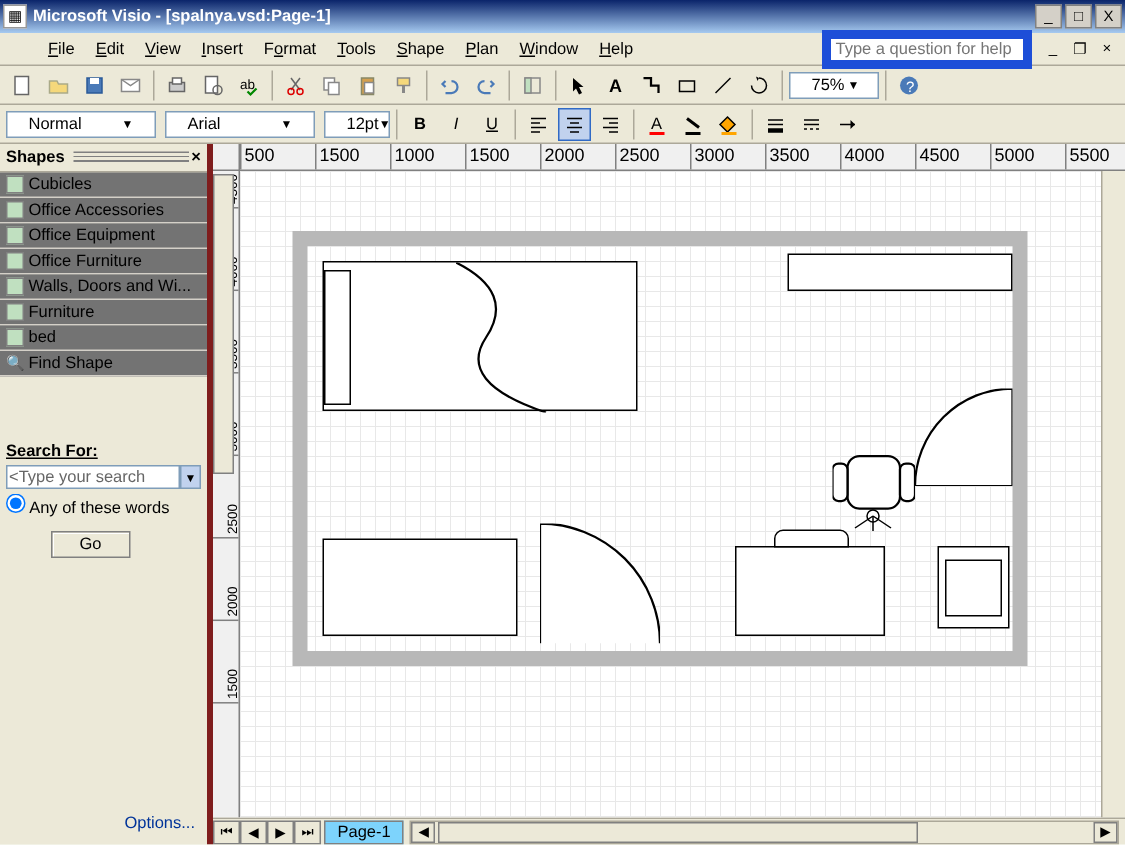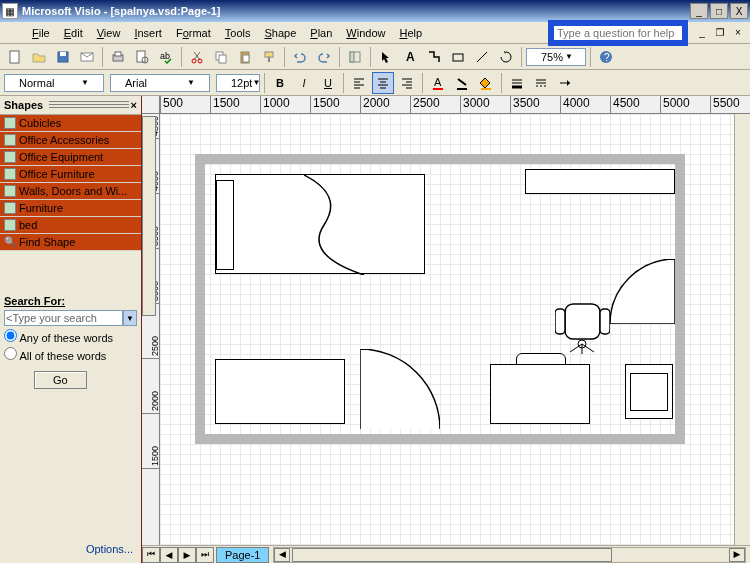--- a/index.html
+++ b/index.html
@@ -17,25 +17,25 @@
 .helpbox input { width: 140px; font-size: 11px; border: 6px solid #1d4ed8; padding: 1px 3px; color: #999; }
 .docbtns { display: flex; gap: 2px; margin-left: 4px; }
 .docbtns div { width: 16px; height: 14px; display: flex; align-items: center; justify-content: center; cursor: pointer; font-size: 10px; }
 .toolbar { background: #ece9d8; height: 26px; display: flex; align-items: center; padding: 0 4px; gap: 2px; border-bottom: 1px solid #aca899; }
 .tb-btn { width: 22px; height: 22px; display: flex; align-items: center; justify-content: center; cursor: pointer; border: 1px solid transparent; }
 .tb-sep { width: 1px; height: 20px; background: #aca899; margin: 0 2px; }
 .tb-combo { border: 1px solid #7f9db9; background: #fff; height: 18px; font-size: 11px; padding: 1px 14px; display: inline-flex; align-items: center; }
 .tb-combo .dd { margin-left: 2px; font-size: 8px; }
 svg { display: block; }
 .workarea { display: flex; height: 467px; }
-.shapes-pane { width: 142px; background: #ece9d8; border-right: 1px solid #7f1d1d; display: flex; flex-direction: column; }
+.shapes-pane { width: 142px; background: #ece9d8; border-right: 4px solid #7f1d1d; display: flex; flex-direction: column; }
 .shapes-header { display: flex; align-items: center; font-weight: bold; padding: 3px 4px; border-bottom: 1px solid #aca899; }
 .shapes-header .close { margin-left: 2px; cursor: pointer; }
 .shapes-header .lines { margin-left: 6px; flex: 1; height: 8px; background: repeating-linear-gradient(#808080, #808080 1px, transparent 1px, transparent 3px); }
-.stencil { padding: 2px 4px; border-bottom: 1px solid #d4d0c8; cursor: pointer; display: flex; align-items: center; gap: 3px; background: #c2410c; }
+.stencil { padding: 2px 4px; border-bottom: 1px solid #d4d0c8; cursor: pointer; display: flex; align-items: center; gap: 3px; background: #737373; }
 .stencil-icon { width: 12px; height: 12px; border: 1px solid #808080; background: #c0e0c0; }
 .search-section { padding: 4px; margin-top: 40px; }
 .search-section .lbl { font-weight: bold; text-decoration: underline; color: #000; margin-bottom: 3px; display: block; }
 .search-section input[type=text] { width: 100%; border: 1px solid #7f9db9; font-size: 11px; padding: 1px; color: #666; }
 .search-section label { display: block; margin: 3px 0; }
 .search-section button { margin: 6px 0 0 30px; padding: 2px 18px; font-size: 11px; border: 1px solid #808080; background: #ece9d8; box-shadow: 1px 1px 0 #fff inset; cursor: pointer; }
 .options { margin-top: auto; text-align: right; padding: 4px 8px 8px; color: #003399; cursor: pointer; }
 .canvas-area { flex: 1; display: flex; flex-direction: column; background: #fff; position: relative; }
 .ruler-h { height: 18px; background: #f0f0f0; border-bottom: 1px solid #808080; margin-left: 18px; position: relative; overflow: hidden; }
 .ruler-h .tick { position: absolute; top: 0; font-size: 12px; border-left: 1px solid #808080; height: 18px; padding-left: 2px; }
@@ -341,21 +341,20 @@
           <span>Find Shape</span>
         </div>
       </div>
     <div class="search-section">
       <span class="lbl">Search For:</span>
       <div style="display:flex">
           <input type="text" value="&lt;Type your search" style="">
           <span style="background:#c1d2ee;border:1px solid #7f9db9;padding:0 2px;font-size:8px;display:flex;align-items:center;cursor:pointer">▼</span>
         </div>
       <label><input type="radio" name="sw" checked="" style=""> <span>Any of these words</span></label>
-      <label><input type="radio" name="sw" style=""> <span>All of these words</span></label>
       <button>Go</button>
     </div>
     <div class="options">Options...</div>
   </div>
 
   <div class="canvas-area">
     <div class="ruler-corner"></div>
     <div class="ruler-h" id="ruler-h">
         <div class="tick" style="left: 0px;">500</div>
         <div class="tick" style="left: 50px;">1500</div>

